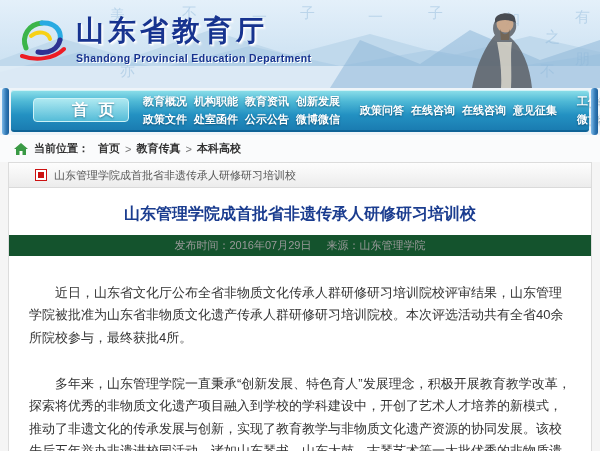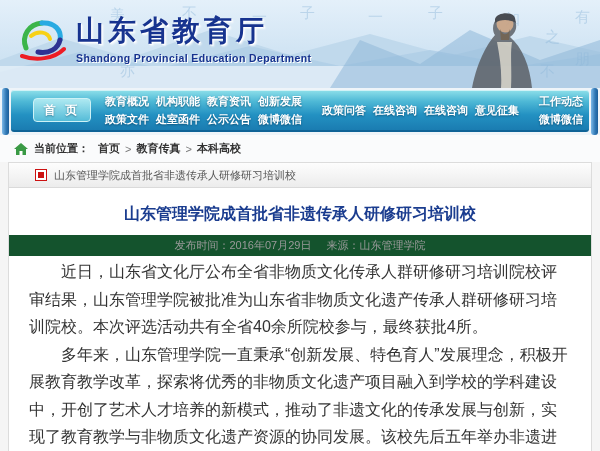--- a/index.html
+++ b/index.html
@@ -24,24 +24,24 @@
   
   .navwrap{position:relative;width:600px;height:47px;background:#eef4f9;}
   .rod{position:absolute;top:0;width:7px;height:47px;border-radius:3px;
     background:linear-gradient(90deg,#7db9e8,#2f77b4 60%,#1d5f9a);z-index:2;}
   .rod-left{left:2px;}.rod-right{right:2px;}
   .navbar{position:absolute;left:11px;right:11px;top:2px;height:42px;z-index:1;
     border-radius:3px;display:flex;align-items:center;padding:0 6px;box-sizing:border-box;
     background:linear-gradient(180deg,#8fe0ea 0%,#4fb9d6 28%,#2391c2 62%,#1a7cb1 100%);
     border-bottom:2px solid #0f6396;box-shadow:inset 0 1px 0 rgba(255,255,255,.6);}
   .home-btn{flex:0 0 auto;margin:0 14px 0 16px;width:56px;height:22px;line-height:22px;
-    text-align:center;border-radius:4px;cursor:pointer;
+    text-align:left;border-radius:4px;cursor:pointer;
     background:linear-gradient(180deg,#aee9f1,#55bcd8);border:1px solid #cdf2f6;
-    color:#fff;font-weight:bold;font-size:12px;letter-spacing:3px;
-    text-shadow:0 1px 2px rgba(0,60,90,.55);}
+    color:#fff;font-weight:bold;font-size:16px;letter-spacing:3px;
+    text-shadow:0 1px 2px rgba(0,60,90,.55);padding-left:38px;}
   .nav-group{display:flex;flex-direction:column;gap:3px;margin-right:20px;}
   .nav-row{display:flex;gap:7px;}
   .nav-item{color:#fff;font-weight:bold;font-size:11px;white-space:nowrap;cursor:pointer;
     text-shadow:0 1px 2px rgba(0,50,80,.6);}
   
   .breadcrumb{height:27px;display:flex;align-items:center;padding:0 14px;
     font-size:11px;color:#333;background:#fafbfc;}
   .crumb-label{font-weight:bold;margin:0 4px;}
   .crumb-item{font-weight:bold;color:#333;margin:0 5px;cursor:pointer;text-align:center;}
   .crumb-sep{color:#777;}
@@ -52,21 +52,21 @@
   .tabbar{height:24px;display:flex;align-items:center;gap:7px;padding-left:26px;
     background:linear-gradient(180deg,#fdfdfd,#ececec);border-bottom:1px solid #dadada;}
   .red-ico{width:10px;height:10px;background:#cc1111;box-shadow:inset 0 0 0 2px #fff;
     border:1px solid #cc1111;flex:0 0 auto;}
   .tab-title{font-size:11px;color:#555;cursor:pointer;}
   .art-title{margin:16px 0 10px;text-align:center;font-size:16px;font-weight:bold;color:#1a3c8f;}
   .meta{height:21px;line-height:21px;text-align:center;background:#14532d;
     color:#9a9a9a;font-size:11px;}
   .meta span{margin:0 6px;}
   .body-text{padding:2px 20px 0;}
-  .body-text p{margin:0 0;text-indent:2em;font-size:16px;line-height:1.72;color:#333;}
+  .body-text p{margin:24px 0;text-indent:2em;font-size:13px;line-height:1.72;color:#333;}
 </style>
 </head>
 <body>
 
 <div class="banner">
   <svg class="banner-bg" width="600" height="88" viewBox="0 0 600 88">
     <path d="M0,60 L60,38 L130,58 L210,30 L290,55 L370,34 L450,56 L530,36 L600,52 L600,88 L0,88 Z" fill="#c0d9ec"></path>
     <path d="M0,72 L80,52 L160,68 L250,46 L340,66 L430,50 L520,66 L600,54 L600,88 L0,88 Z" fill="#aecdE6" opacity=".8"></path>
     <rect x="0" y="66" width="600" height="22" fill="#e8f2fa" opacity=".75"></rect>
     <path d="M330,88 L360,40 L420,64 L470,30 L540,60 L600,40 L600,88 Z" fill="#8fb8d8" opacity=".55"></path>

